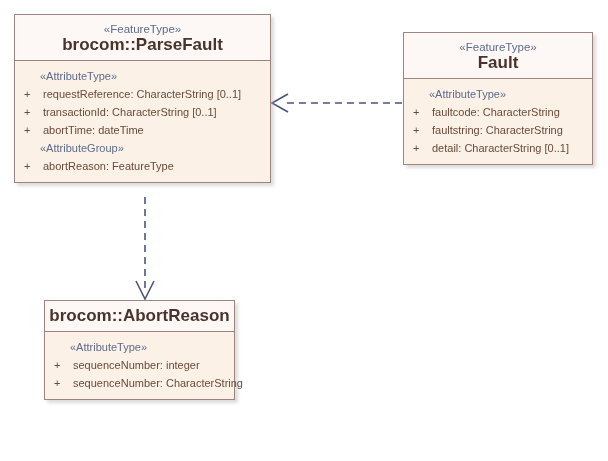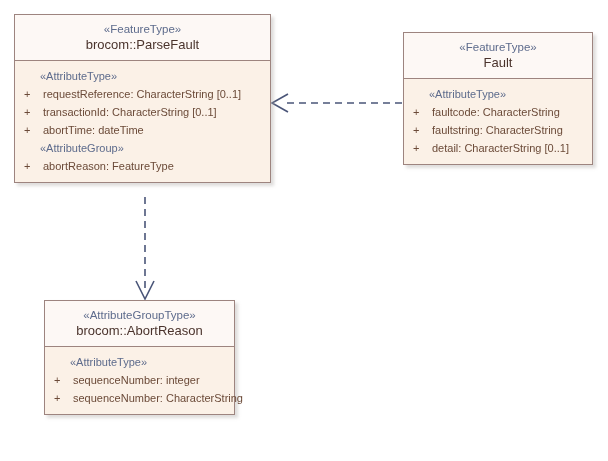--- a/index.html
+++ b/index.html
@@ -44,22 +44,22 @@
   .stereotype {
     display: block;
     font-size: 11.5px;
     color: #5d6b8c;
     line-height: 15px;
     white-space: nowrap;
   }
 
   .class-name {
     display: block;
-    font-size: 13px;
-    font-weight: normal;
+    font-size: 17px;
+    font-weight: bold;
     color: #4a332c;
     line-height: 16px;
     white-space: nowrap;
   }
 
   .class-body {
     box-sizing: border-box;
     background: #fbf1e7;
     padding: 6px 0 7px 0;
   }
@@ -177,21 +177,20 @@
       <div class="attr-row">
         <span class="attr-vis">+</span>
         <span class="attr-text">detail: CharacterString [0..1]</span>
       </div>
     </div>
   </div>
 
   <div class="uml-class" id="box-abortreason" style="left:44px; top:300px; width:191px;">
 
     <div class="class-header">
-      <span class="stereotype">«AttributeGroupType»</span>
       <span class="class-name">brocom::AbortReason</span>
     </div>
 
     <div class="class-body">
       <div class="group-label">«AttributeType»</div>
 
       <div class="attr-row">
         <span class="attr-vis">+</span>
         <span class="attr-text">sequenceNumber: integer</span>
       </div>

